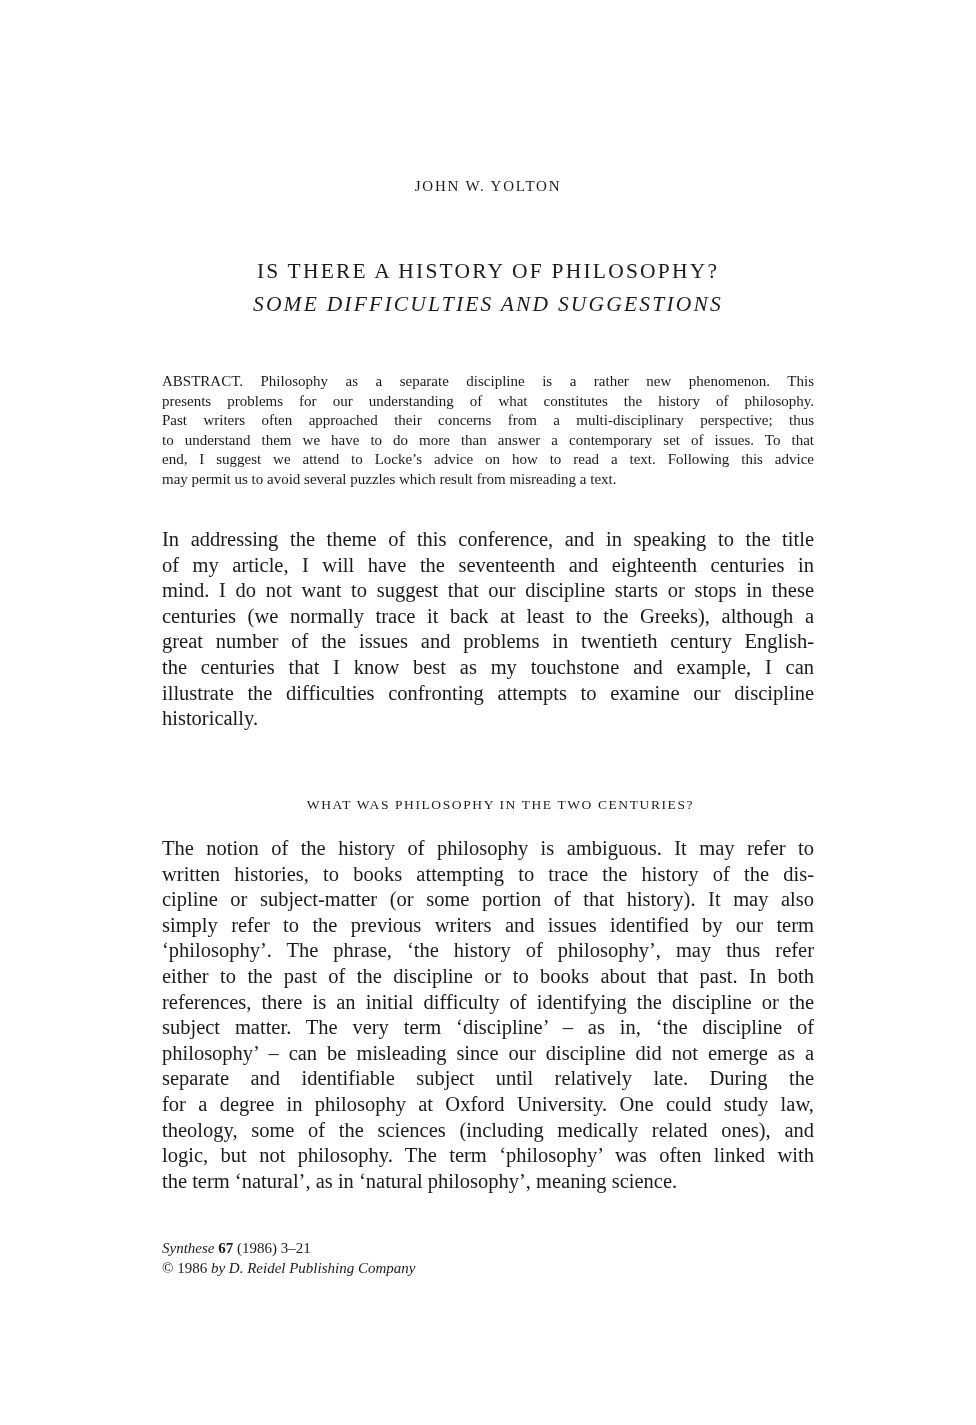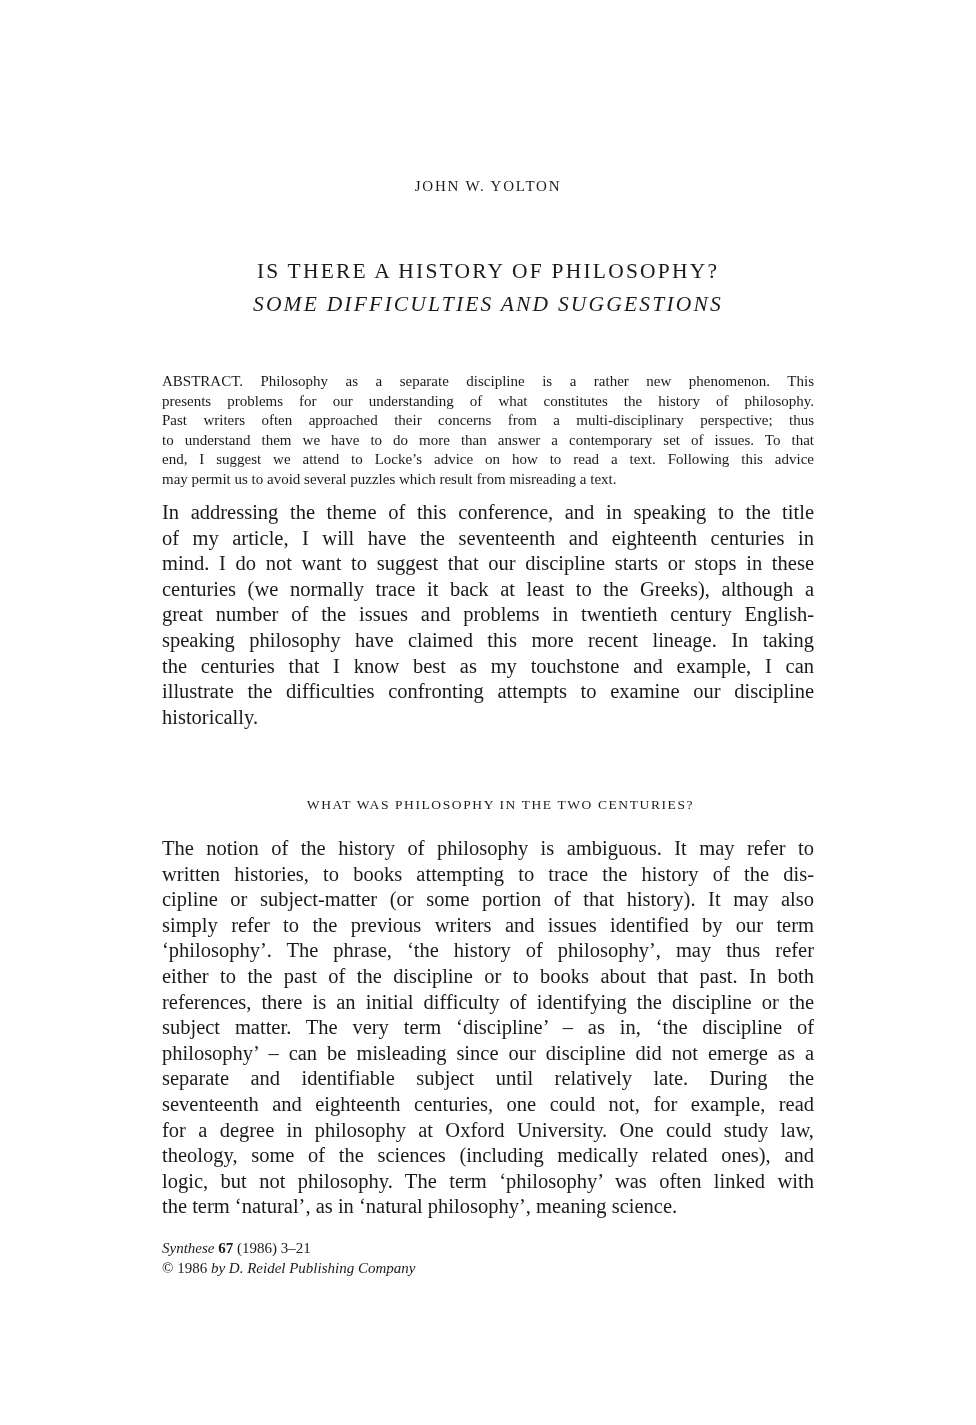--- a/index.html
+++ b/index.html
@@ -54,21 +54,21 @@
     }
     .para .line {
       font-size: 20.5px;
       height: 25.6px;
       line-height: 25.6px;
       white-space: nowrap;
       text-align: justify;
       text-align-last: justify;
     }
     .para .line.last { text-align-last: left; }
-    .p1 { top: 500px; }
+    .p1 { top: 527px; }
     .p2 { top: 836px; }
     .section-heading {
       position: absolute;
       left: 15px; right: 0;
       top: 797px;
       text-align: center;
       font-size: 13.5px;
       letter-spacing: 1.6px;
       padding-left: 10px;
     }
@@ -99,40 +99,38 @@
   <div class="line">end, I suggest we attend to Locke’s advice on how to read a text. Following this advice</div>
   <div class="line last">may permit us to avoid several puzzles which result from misreading a text.</div>
 </div>
 
 <div class="para p1">
   <div class="line">In addressing the theme of this conference, and in speaking to the title</div>
   <div class="line">of my article, I will have the seventeenth and eighteenth centuries in</div>
   <div class="line">mind. I do not want to suggest that our discipline starts or stops in these</div>
   <div class="line">centuries (we normally trace it back at least to the Greeks), although a</div>
   <div class="line">great number of the issues and problems in twentieth century English-</div>
-  <div class="line">speaking philosophy have claimed this more recent lineage. In taking</div>
   <div class="line">the centuries that I know best as my touchstone and example, I can</div>
   <div class="line">illustrate the difficulties confronting attempts to examine our discipline</div>
   <div class="line last">historically.</div>
 </div>
 
 <div class="section-heading">WHAT WAS PHILOSOPHY IN THE TWO CENTURIES?</div>
 
 <div class="para p2">
   <div class="line">The notion of the history of philosophy is ambiguous. It may refer to</div>
   <div class="line">written histories, to books attempting to trace the history of the dis-</div>
   <div class="line">cipline or subject-matter (or some portion of that history). It may also</div>
   <div class="line">simply refer to the previous writers and issues identified by our term</div>
   <div class="line">‘philosophy’. The phrase, ‘the history of philosophy’, may thus refer</div>
   <div class="line">either to the past of the discipline or to books about that past. In both</div>
   <div class="line">references, there is an initial difficulty of identifying the discipline or the</div>
   <div class="line">subject matter. The very term ‘discipline’ – as in, ‘the discipline of</div>
   <div class="line">philosophy’ – can be misleading since our discipline did not emerge as a</div>
   <div class="line">separate and identifiable subject until relatively late. During the</div>
-  <div class="line">seventeenth and eighteenth centuries, one could not, for example, read</div>
   <div class="line">for a degree in philosophy at Oxford University. One could study law,</div>
   <div class="line">theology, some of the sciences (including medically related ones), and</div>
   <div class="line">logic, but not philosophy. The term ‘philosophy’ was often linked with</div>
   <div class="line last">the term ‘natural’, as in ‘natural philosophy’, meaning science.</div>
 </div>
 
 <div class="footer">
   <div>
     <span class="journal">Synthese</span>
     <span class="vol">67</span><span> (1986) 3–21</span>

